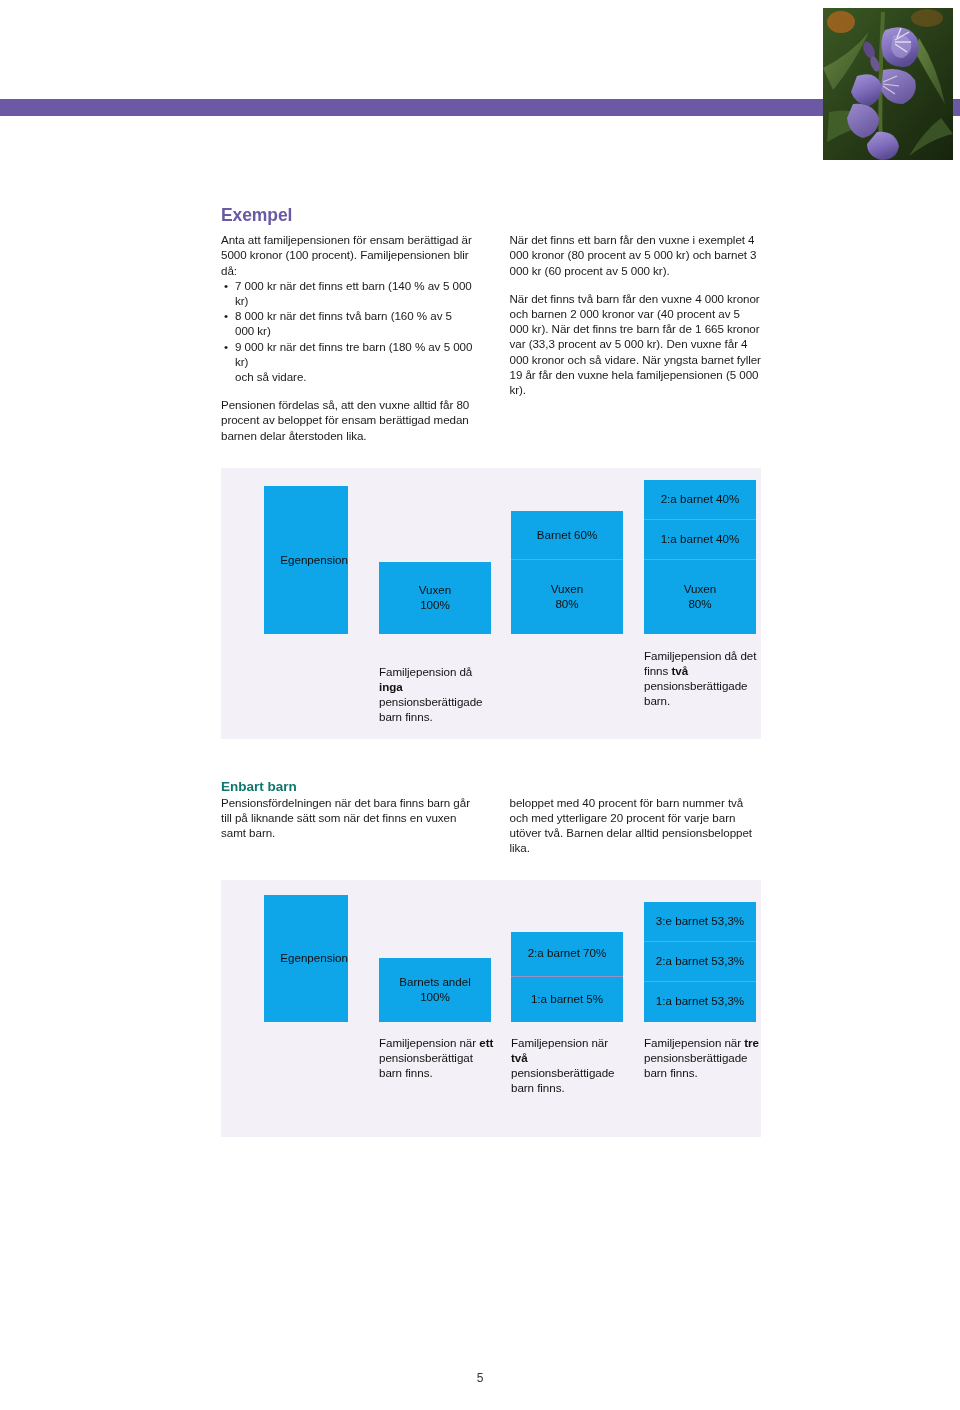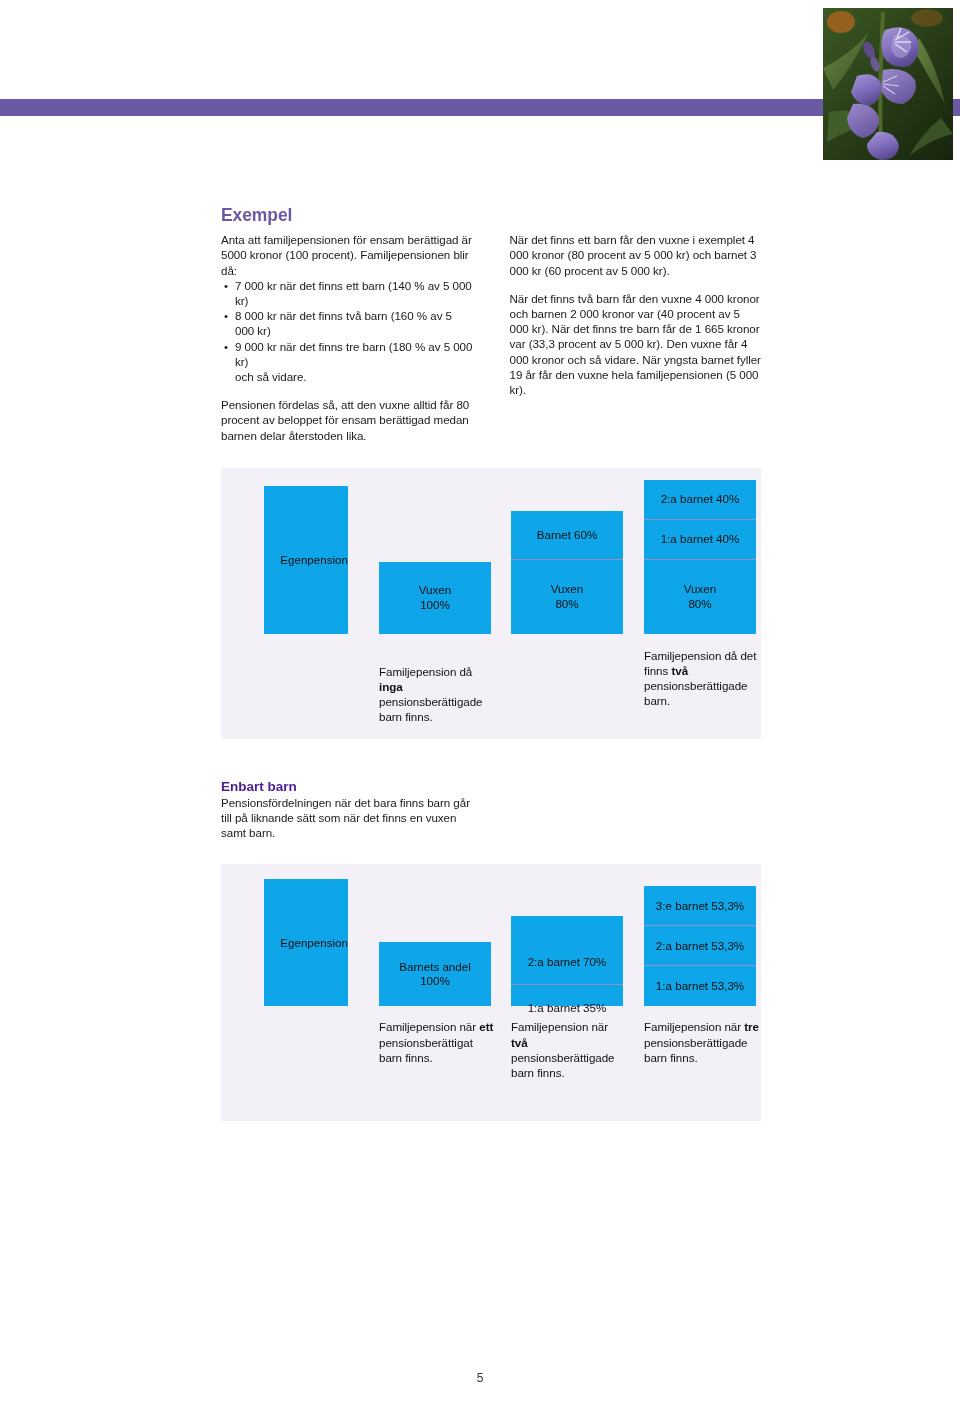--- a/index.html
+++ b/index.html
@@ -48,21 +48,21 @@
     font-size: 17.5px;
     font-weight: bold;
     color: #6b5aa3;
     letter-spacing: -0.1px;
     margin: 0 0 7px 0;
     line-height: 1.15;
   }
   .sub-title {
     font-size: 13.5px;
     font-weight: bold;
-    color: #4c1d95;
+    color: #0f766e;
     margin: 0 0 1px 0;
   }
 
   
   .cols {
     display: flex;
     gap: 37px;
   }
   .col {
     width: 258px;
@@ -269,20 +269,23 @@
     <div class="caption" style="left:423px; top:180px; width:116px;">
       <span>Familjepension då det finns </span><b>två</b><span> pensionsberättigade barn.</span>
     </div>
   </div>
 
   <h3 class="sub-title" style="margin-top:40px;">Enbart barn</h3>
   <div class="cols">
     <div class="col">
       <p>Pensionsfördelningen när det bara finns barn går till på liknande sätt som när det finns en vuxen samt barn.</p>
     </div>
+    <div class="col">
+      <p>beloppet med 40 procent för barn nummer två och med ytterligare 20 procent för varje barn utöver två. Barnen delar alltid pensionsbeloppet lika.</p>
+    </div>
   </div>
 
   <div class="diagram" id="diagram2" style="margin-top:24px; height:257px;">
 
     <div class="bar" style="left:43px; top:15px; width:84px; height:127px;">
       <div class="seg left-label" style="height:127px;">
         <span>Egenpension</span>
       </div>
     </div>
 
@@ -290,25 +293,25 @@
       <div class="seg" style="height:64px; white-space:pre-line;">
         <span>Barnets andel
 100%</span>
       </div>
     </div>
     <div class="caption" style="left:158px; top:155px; width:116px;">
       <span>Familjepension när </span><b>ett</b><span> pensionsberättigat barn finns.</span>
     </div>
 
     <div class="bar" style="left:290px; top:52px; width:112px; height:90px;">
-      <div class="seg" style="height:45px;margin-top:24px;">
+      <div class="seg" style="height:45px;">
         <span>2:a barnet 70%</span>
       </div>
       <div class="seg" style="height:45px;">
-        <span>1:a barnet 35%</span>
+        <span>1:a barnet 5%</span>
       </div>
     </div>
     <div class="caption" style="left:290px; top:155px; width:116px;">
       <span>Familjepension när </span><b>två</b><span> pensionsberättigade barn finns.</span>
     </div>
 
     <div class="bar" style="left:423px; top:22px; width:112px; height:120px;">
       <div class="seg" style="height:40px;">
         <span>3:e barnet 53,3%</span>
       </div>

